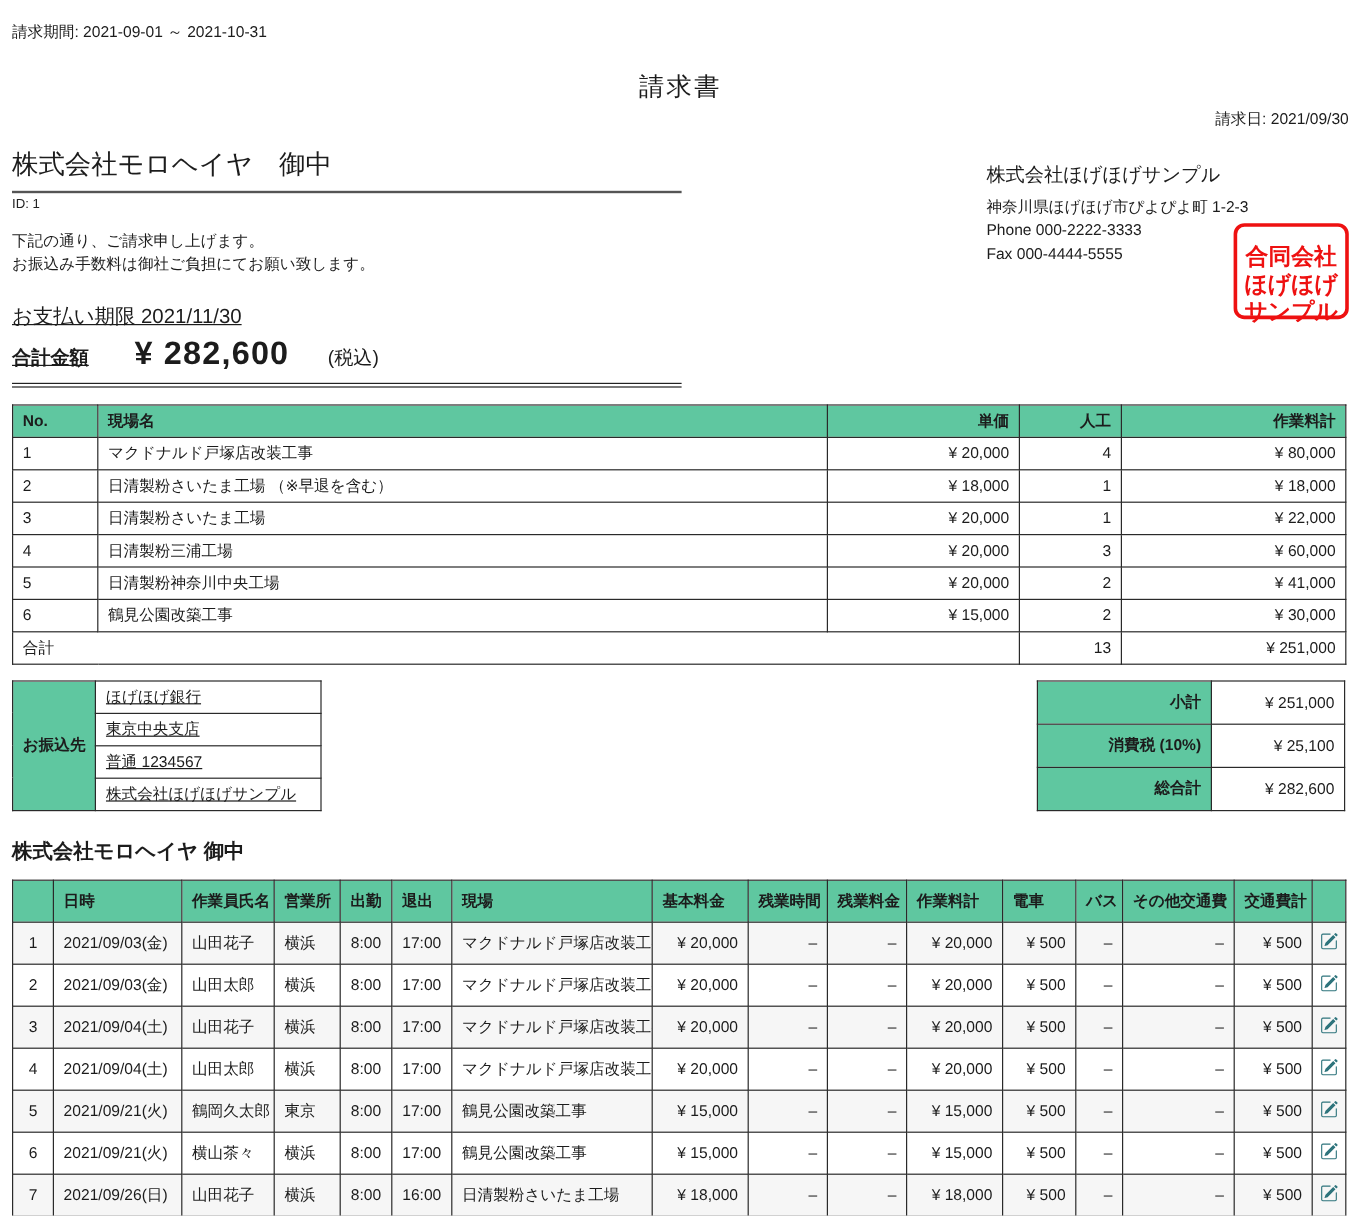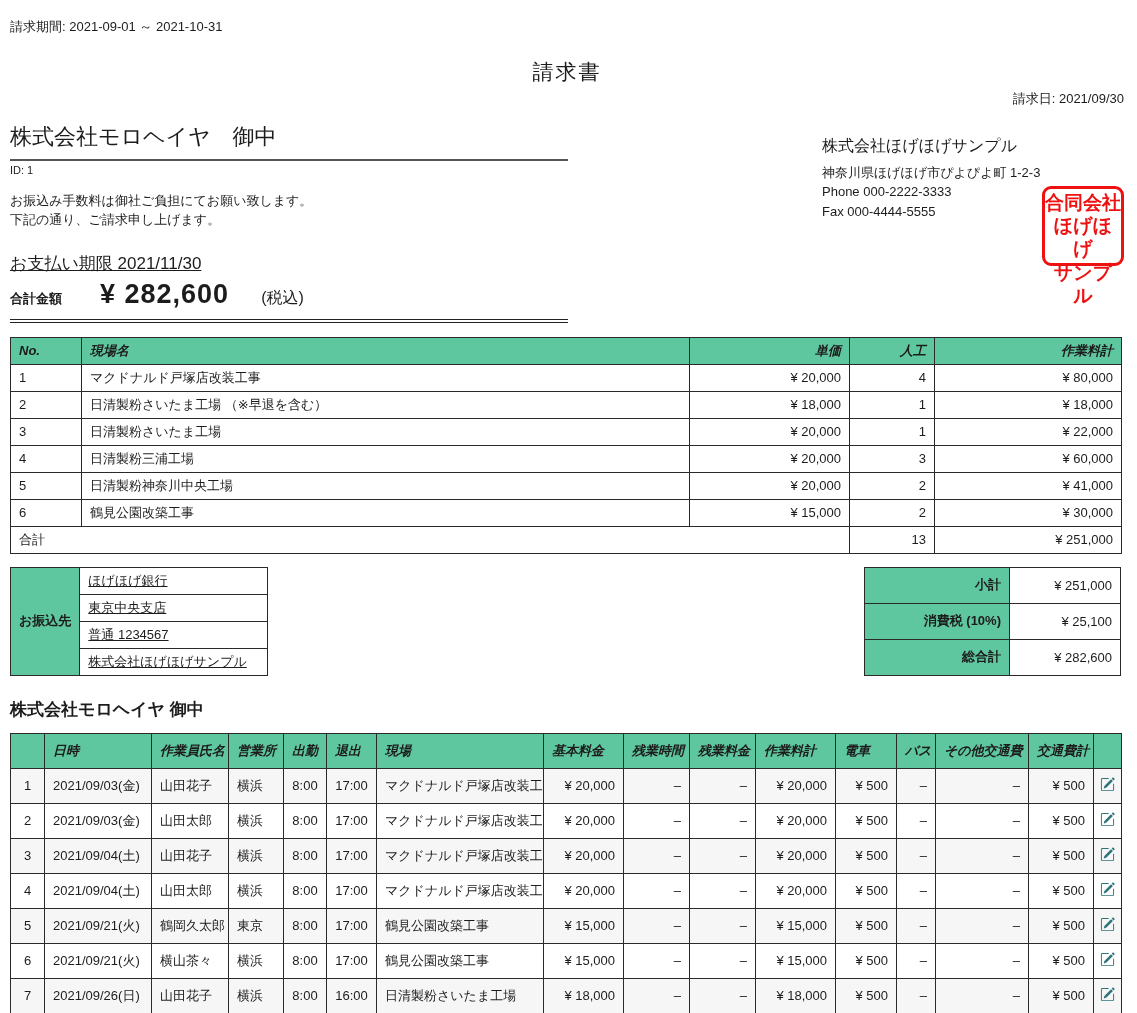--- a/index.html
+++ b/index.html
@@ -12,33 +12,33 @@
   .inv-date{ text-align:right; font-size:13px; margin-top:4px; }
 
   .top-cols{ display:flex; justify-content:space-between; margin-top:14px; }
   .left-col{ width:558px; }
   .client-name{ font-size:22px; padding-bottom:7px; border-bottom:2px solid #555; }
   .client-id{ font-size:11px; margin-top:3px; color:#222; }
   .note{ font-size:13px; line-height:1.45; }
   .notes{ margin-top:16px; }
   .due{ font-size:17px; margin-top:22px;text-decoration:underline; }
   .total-line{ margin-top:4px; padding-bottom:9px; border-bottom:4px double #222; display:flex; align-items:baseline; }
-  .total-label{ font-size:13px; font-weight:bold; }
+  .total-label{ font-size:16px; font-weight:bold;text-decoration:underline; }
   .total-amount{ font-size:27px; font-weight:bold; margin-left:38px; letter-spacing:1px; }
   .total-suffix{ font-size:16px; margin-left:32px; }
 
   .right-col{ width:302px; padding-top:14px; }
   .issuer-name{ font-size:16px; margin-bottom:8px; }
   .issuer-line{ font-size:13px; line-height:1.25; margin-top:3px; }
 
-  .stamp{ position:absolute; top:186px; right:13px; width:82px; height:80px; border:3px solid var(--red); border-radius:9px; color:var(--red); font-weight:bold; font-size:19px; line-height:1.22; text-align:center; padding-top:2px; letter-spacing:0px; background:#fff; }
+  .stamp{ position:absolute; top:186px; right:13px; width:96px; height:80px; border:3px solid var(--red); border-radius:9px; color:var(--red); font-weight:bold; font-size:19px; line-height:1.22; text-align:center; padding-top:14px; letter-spacing:0px; background:#fff; }
 
   table{ border-collapse:collapse; table-layout:fixed; }
   th,td{ border:1px solid var(--line); font-size:13px; padding:0 8px; overflow:hidden; white-space:nowrap; }
-  thead th{ background:var(--accent); font-weight:bold; text-align:left;font-style:italic; }
+  thead th{ background:var(--accent); font-weight:bold; text-align:left; }
 
   .t1{ width:1111px; margin-top:14px; }
   .t1 th,.t1 td{ height:27px; }
   .t1 .c2,.t1 .c3,.t1 .c4{ text-align:right; }
   .t1 thead th{ text-align:left; }
 
   .mid{ display:flex; justify-content:space-between; margin-top:13px; width:1111px; }
   .bank td,.bank th{ height:27px; }
   .bank th{ background:var(--accent); font-weight:bold; width:66px; text-align:center; font-size:13px; }
   .bank td{ width:188px;text-decoration:underline; }
@@ -63,22 +63,22 @@
 
   <div class="period">請求期間: 2021-09-01 ～ 2021-10-31</div>
   <div class="title">請求書</div>
   <div class="inv-date">請求日: 2021/09/30</div>
 
   <div class="top-cols">
     <div class="left-col">
       <div class="client-name">株式会社モロヘイヤ　御中</div>
       <div class="client-id">ID: 1</div>
       <div class="notes">
+        <div class="note">下記の通り、ご請求申し上げます。</div>
         <div class="note">お振込み手数料は御社ご負担にてお願い致します。</div>
-        <div class="note">下記の通り、ご請求申し上げます。</div>
       </div>
       <div class="due">お支払い期限 2021/11/30</div>
       <div class="total-line">
         <span class="total-label">合計金額</span>
         <span class="total-amount">¥ 282,600</span>
         <span class="total-suffix">(税込)</span>
       </div>
     </div>
     <div class="right-col">
       <div class="issuer-name">株式会社ほげほげサンプル</div>

